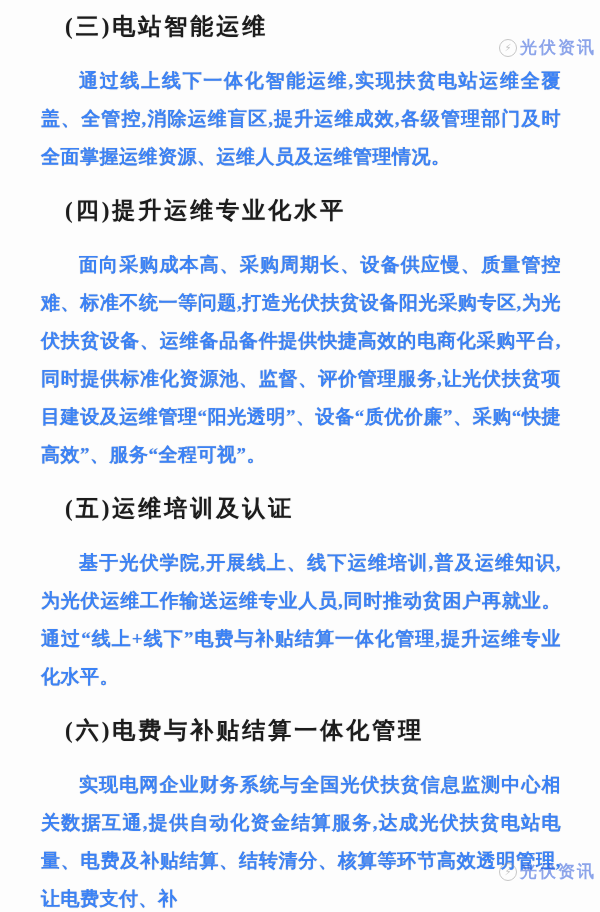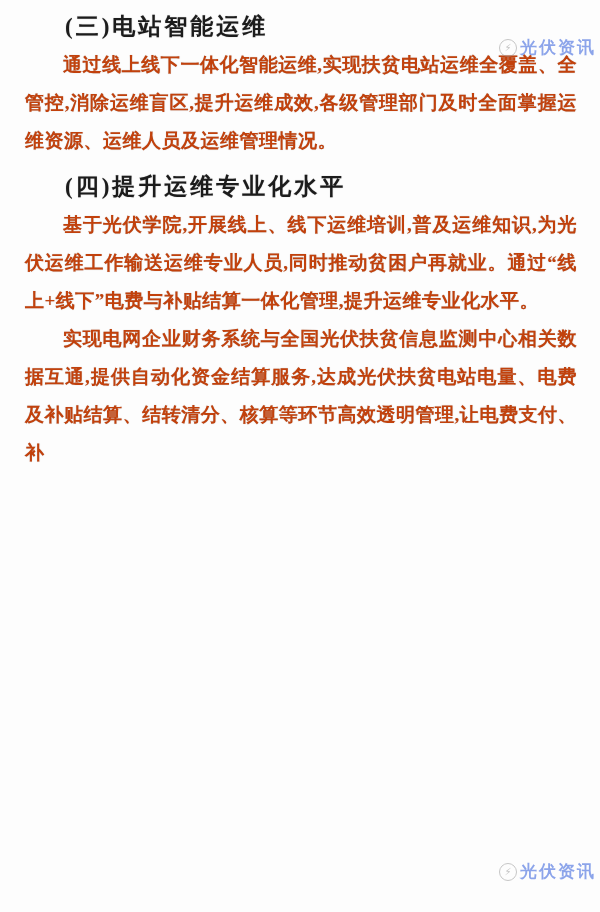--- a/index.html
+++ b/index.html
@@ -22,26 +22,26 @@
     margin: 8px 0 0 0;
     text-indent: 40px;
     letter-spacing: 3px;
     color: #1c1c1c;
     text-shadow: 0 0 1px rgba(30,30,30,0.35);
   }
   p.body-para {
     font-size: 19px;
     font-weight: 600;
     line-height: 38px;
-    margin: 0;
+    margin: 16px;
     text-align: justify;
     text-justify: inter-character;
     text-indent: 2em;
     letter-spacing: 0.5px;
-    color: #c2410c;
+    color: #3b82f6;
     text-shadow: 0 0 1px rgba(40,40,40,0.30);
   }
   .watermark {
     position: absolute;
     right: 4px;
     display: flex;
     align-items: center;
     gap: 3px;
     opacity: 0.50;
     pointer-events: none;
@@ -73,23 +73,26 @@
 <body>
 
 <div class="page">
 
   <div class="content">
 
     <h2 class="sec-heading">(三)电站智能运维</h2>
     <p class="body-para">通过线上线下一体化智能运维,实现扶贫电站运维全覆盖、全管控,消除运维盲区,提升运维成效,各级管理部门及时全面掌握运维资源、运维人员及运维管理情况。</p>
 
     <h2 class="sec-heading">(四)提升运维专业化水平</h2>
+    <p class="body-para">面向采购成本高、采购周期长、设备供应慢、质量管控难、标准不统一等问题,打造光伏扶贫设备阳光采购专区,为光伏扶贫设备、运维备品备件提供快捷高效的电商化采购平台,同时提供标准化资源池、监督、评价管理服务,让光伏扶贫项目建设及运维管理“阳光透明”、设备“质优价廉”、采购“快捷高效”、服务“全程可视”。</p>
 
+    <h2 class="sec-heading">(五)运维培训及认证</h2>
     <p class="body-para">基于光伏学院,开展线上、线下运维培训,普及运维知识,为光伏运维工作输送运维专业人员,同时推动贫困户再就业。通过“线上+线下”电费与补贴结算一体化管理,提升运维专业化水平。</p>
 
+    <h2 class="sec-heading">(六)电费与补贴结算一体化管理</h2>
     <p class="body-para">实现电网企业财务系统与全国光伏扶贫信息监测中心相关数据互通,提供自动化资金结算服务,达成光伏扶贫电站电量、电费及补贴结算、结转清分、核算等环节高效透明管理,让电费支付、补</p>
 
   </div>
 
   <div class="watermark top">
     <span class="wm-icon">⚡</span>
     <span class="wm-text">光伏资讯</span>
   </div>
 
   <div class="watermark bottom">

